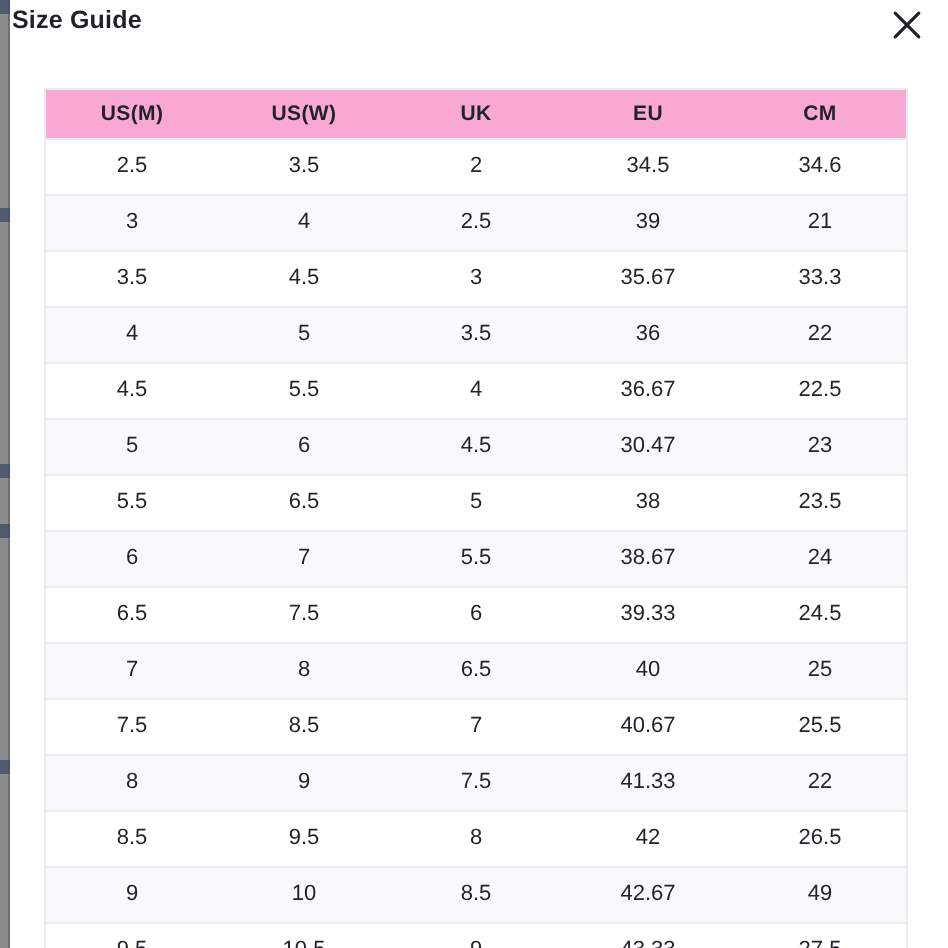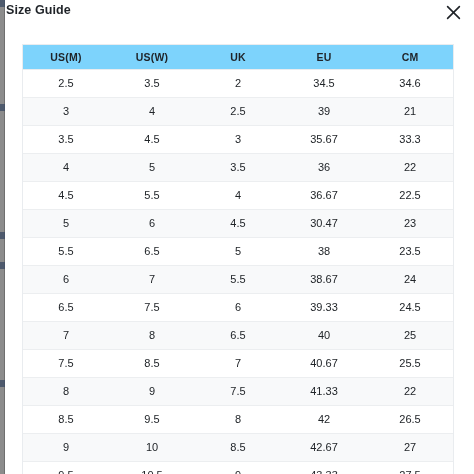--- a/index.html
+++ b/index.html
@@ -105,21 +105,21 @@
     text-align: center;
     font-size: 11px;
     color: #212529;
     padding: 0;
     height: 27px;
     line-height: 27px;
     border: 0;
     white-space: nowrap;
   }
   table.size-table thead th {
-    background: #7dd3fc;
+    background: #f9a8d4;
     font-weight: bold;
     font-size: 10.5px;
     height: 24px;
     line-height: 24px;
     color: #1f2328;
     letter-spacing: .2px;
     border-bottom: 1px solid #e9ecef;
   }
   table.size-table tbody tr.odd  td { background: #ffffff; }
   table.size-table tbody tr.even td { background: #f8f9fa; }
@@ -253,21 +253,21 @@
               <td>9.5</td>
               <td>8</td>
               <td>42</td>
               <td>26.5</td>
             </tr>
             <tr class="even">
               <td>9</td>
               <td>10</td>
               <td>8.5</td>
               <td>42.67</td>
-              <td>27</td>
+              <td>49</td>
             </tr>
             <tr class="odd">
               <td>9.5</td>
               <td>10.5</td>
               <td>9</td>
               <td>43.33</td>
               <td>27.5</td>
             </tr>
           </tbody>
       </table>

